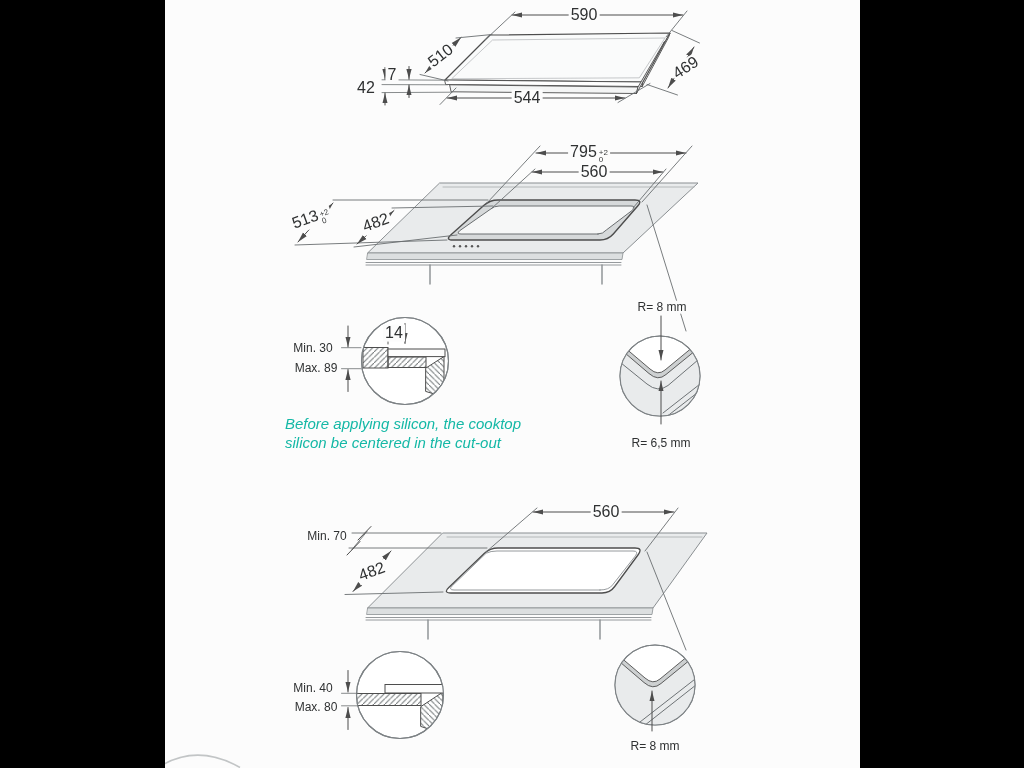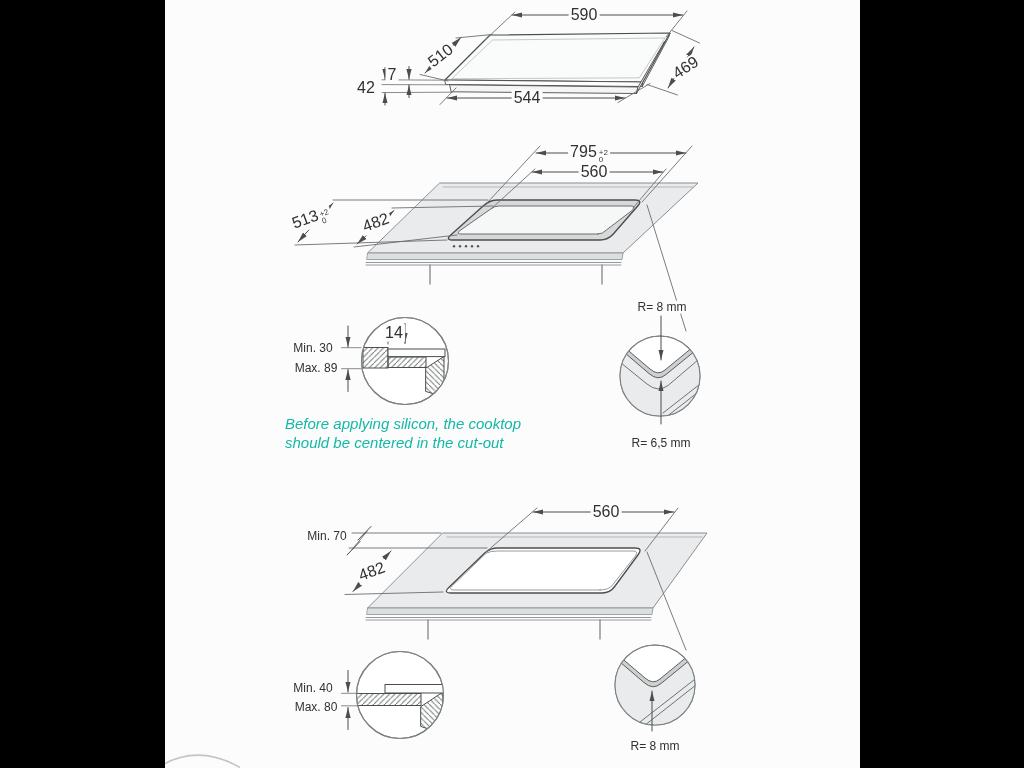--- a/index.html
+++ b/index.html
@@ -209,21 +209,21 @@
   <span class="lbl r20" style="left:376px;top:223px">482</span>
   <span class="lbl sm" style="left:662px;top:307px">R= 8 mm</span>
   <span class="lbl sm" style="left:661px;top:443px">R= 6,5 mm</span>
 
   <span class="lbl" style="left:394px;top:333px">14</span>
   <span class="lbl sm" style="left:313px;top:348px">Min. 30</span>
   <span class="lbl sm" style="left:316px;top:368px">Max. 89</span>
 
   <div class="note">
     <div>Before applying silicon, the cooktop</div>
-    <div>should be centered in the cut-out</div>
+    <div>silicon be centered in the cut-out</div>
   </div>
 
   <span class="lbl" style="left:606px;top:512px">560</span>
   <span class="lbl sm" style="left:327px;top:536px">Min. 70</span>
   <span class="lbl r20" style="left:372px;top:572px">482</span>
 
   <span class="lbl sm" style="left:313px;top:688px">Min. 40</span>
   <span class="lbl sm" style="left:316px;top:707px">Max. 80</span>
   <span class="lbl sm" style="left:655px;top:746px">R= 8 mm</span>
 

